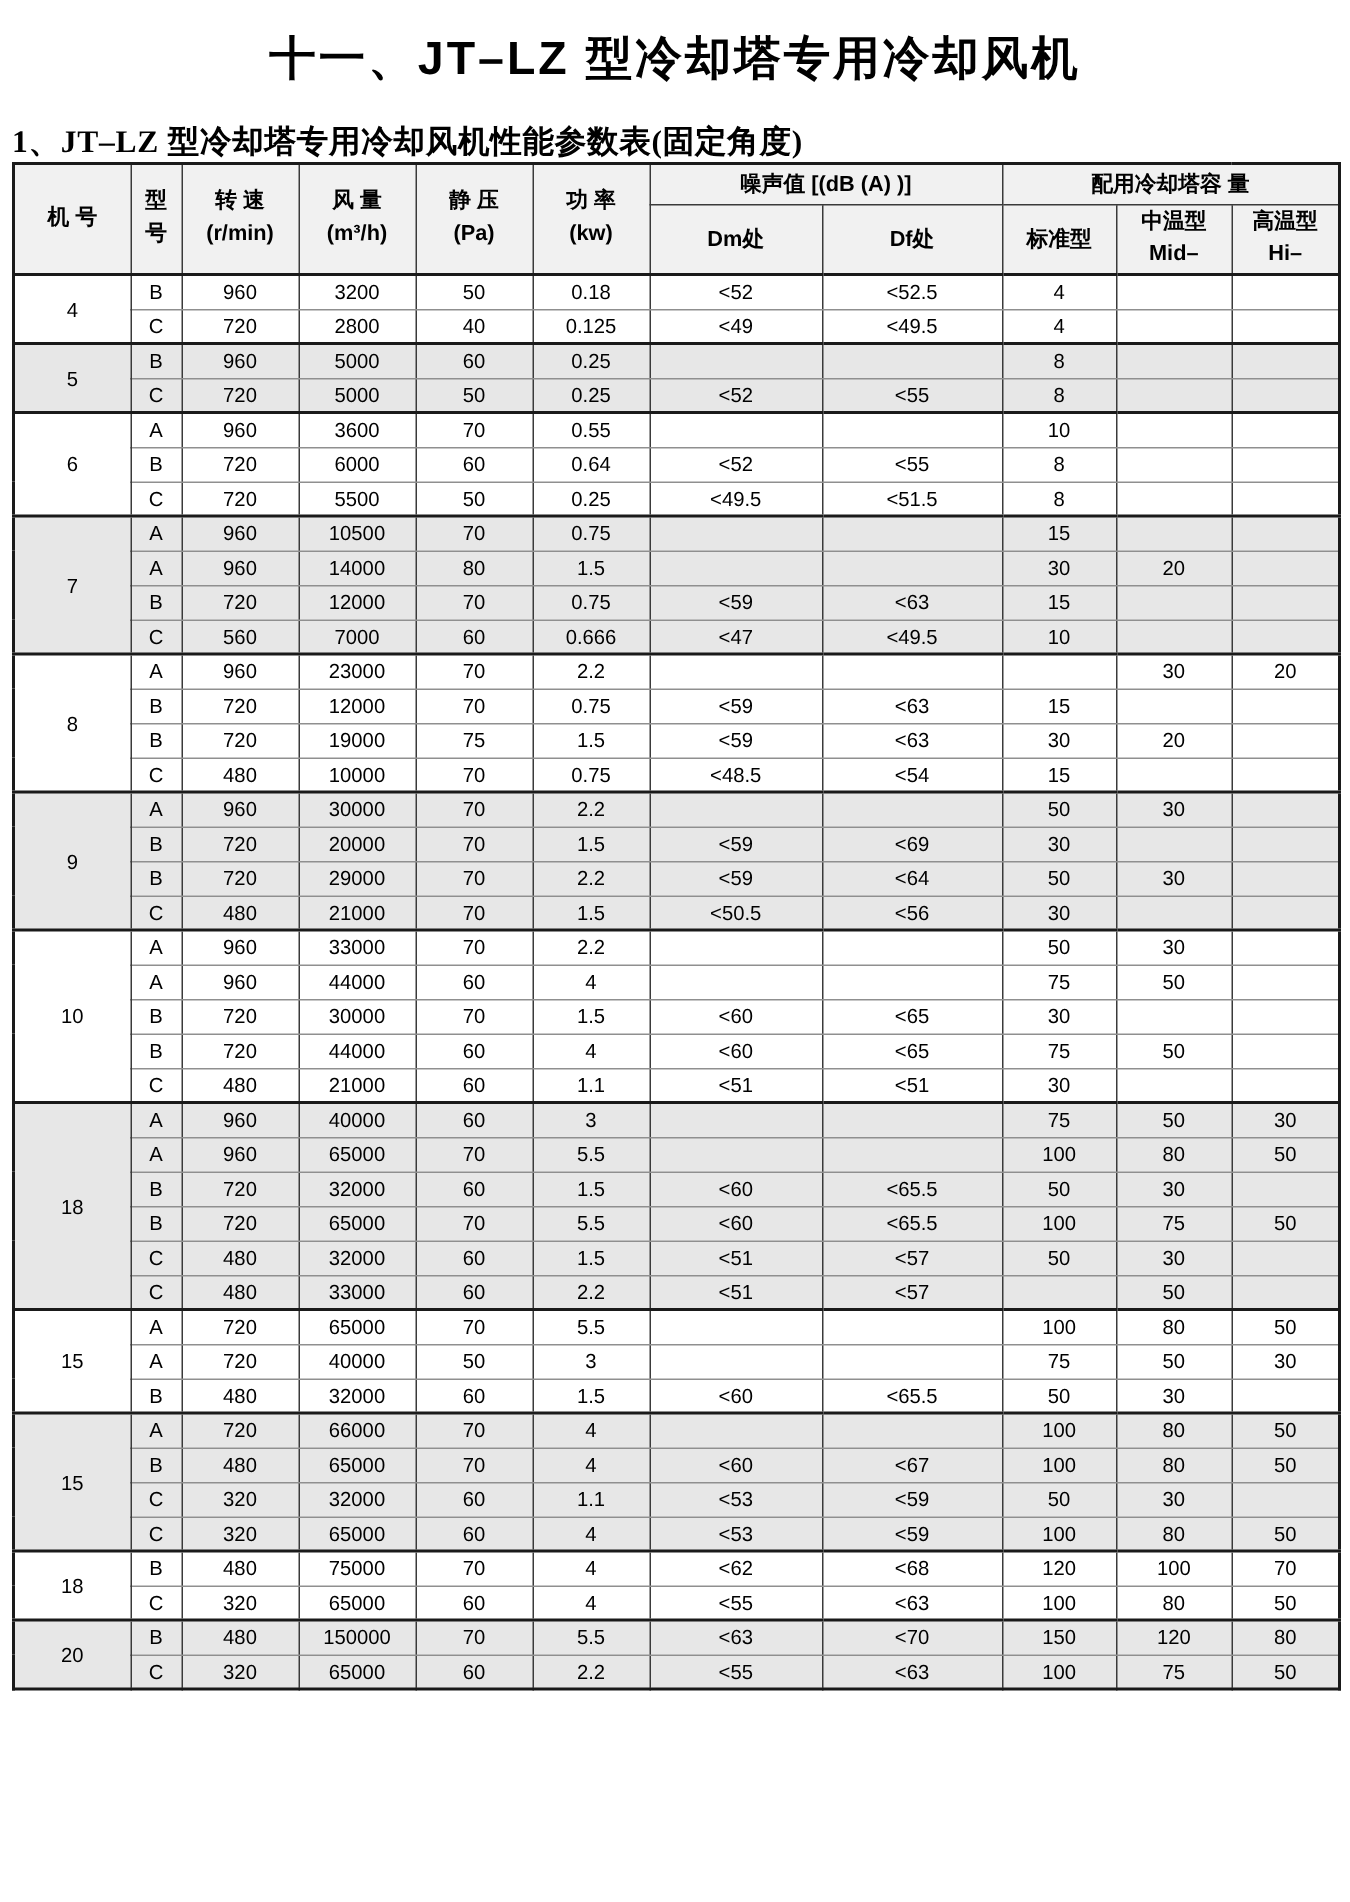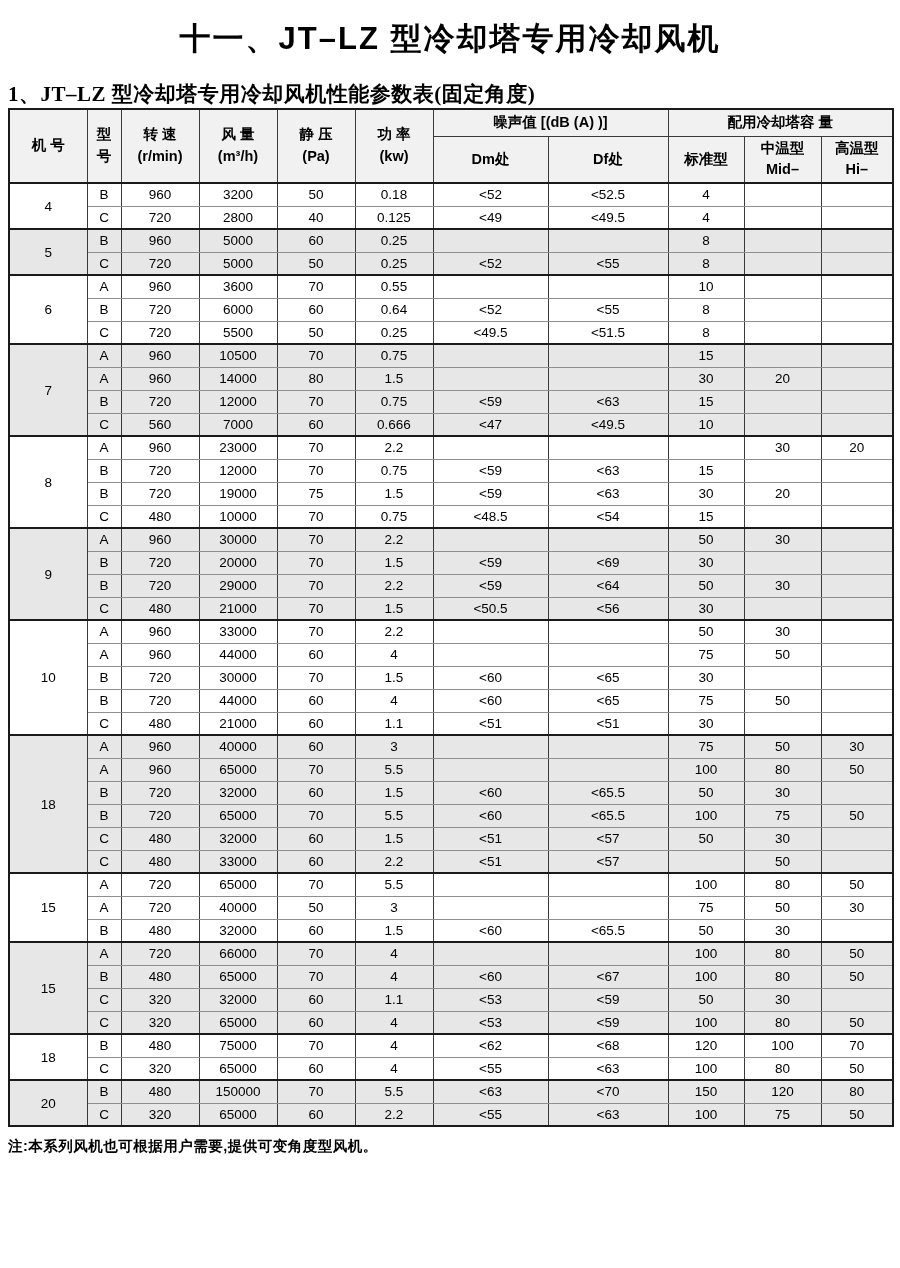--- a/index.html
+++ b/index.html
@@ -646,15 +646,14 @@
           <td>2.2</td>
           <td>&lt;55</td>
           <td>&lt;63</td>
           <td>100</td>
           <td>75</td>
           <td>50</td>
         </tr>
       </tbody>
   </table>
 
-  <p class="note">注:本系列风机也可根据用户需要,提供可变角度型风机。</p>
 
 </div>
 
 </body></html>

